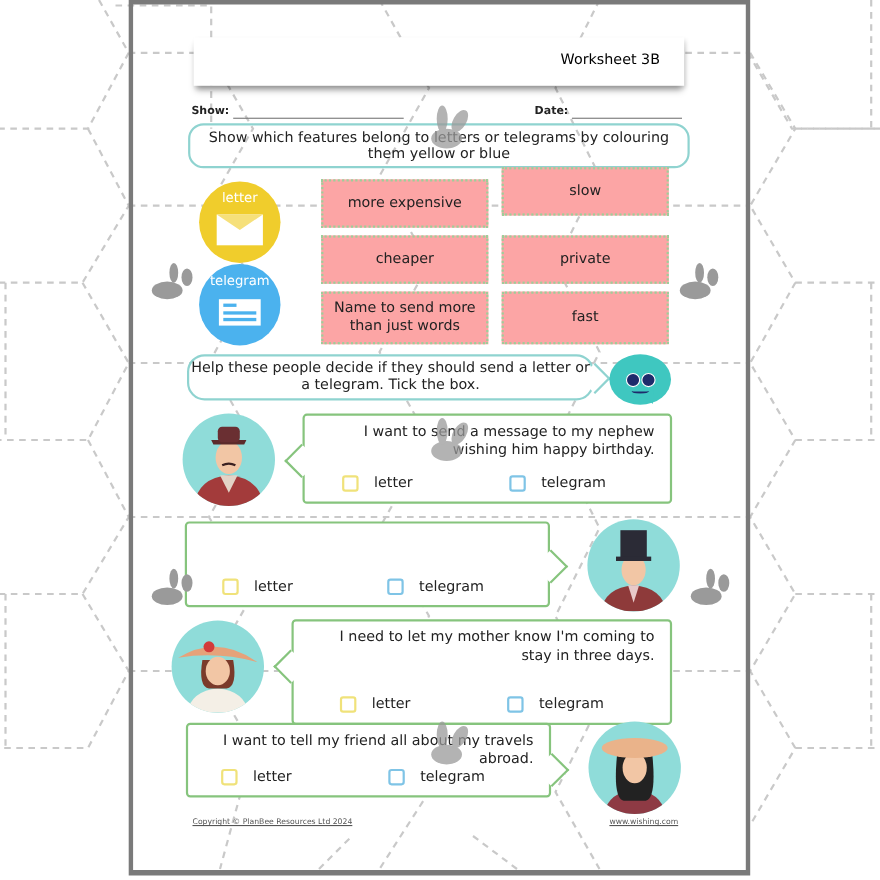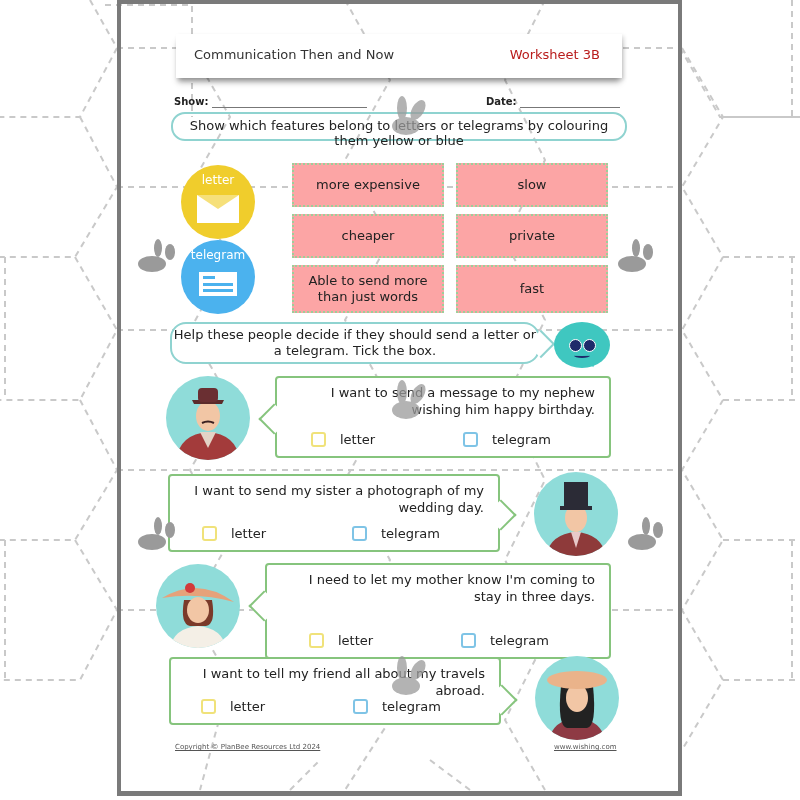--- a/index.html
+++ b/index.html
@@ -1,27 +1,27 @@
 <!DOCTYPE html>
 <html><head>
 <meta charset="utf-8">
 <style>
   html,body{margin:0;padding:0;}
   body{width:800px;height:800px;position:relative;overflow:hidden;background:#fff;font-family:"DejaVu Sans",sans-serif;color:#222;}
   .bgsvg{position:absolute;left:0;top:0;width:800px;height:800px;}
   .page{position:absolute;left:117px;top:0;width:565px;height:796px;border-left:4px solid #7a7a7a;border-right:4px solid #7a7a7a;border-bottom:5px solid #7a7a7a;border-top:4px solid #7a7a7a;box-sizing:border-box;background:transparent;}
   .header{position:absolute;left:176px;top:34px;width:446px;height:44px;background:#fff;box-shadow:0 6px 6px -2px rgba(0,0,0,.35),2px 2px 4px rgba(0,0,0,.15);}
   .header .title{position:absolute;left:18px;top:13px;font-size:13px;color:#333;}
-  .header .ws{position:absolute;right:22px;top:13px;font-size:13px;color:#b91c1c;}
+  .header .ws{position:absolute;right:22px;top:13px;font-size:13px;color:#000000;}
   .namerow{position:absolute;left:174px;top:96px;width:450px;height:16px;font-size:10px;font-weight:bold;}
   .namerow .nl{position:absolute;left:0;top:0;}
   .namerow .nline{position:absolute;left:38px;top:11px;width:155px;border-bottom:1px solid #777;}
   .namerow .dl{position:absolute;left:312px;top:0;}
   .namerow .dline{position:absolute;left:346px;top:11px;width:100px;border-bottom:1px solid #777;}
-  .instr1{position:absolute;left:171px;top:112px;width:456px;height:29px;border:2px solid #8fd3d0;border-radius:14px;box-sizing:border-box;text-align:center;font-size:13px;line-height:15px;padding-top:4px;}
+  .instr1{position:absolute;left:171px;top:112px;width:456px;height:41px;border:2px solid #8fd3d0;border-radius:14px;box-sizing:border-box;text-align:center;font-size:13px;line-height:15px;padding-top:4px;}
   .circle{position:absolute;width:74px;height:74px;border-radius:50%;color:#fff;text-align:center;font-size:12px;}
   .circle.letter{left:181px;top:165px;background:#f0cd2c;}
   .circle.telegram{left:181px;top:240px;background:#4bb2ee;}
   .circle .lbl{display:block;margin-top:8px;}
   .env{position:absolute;left:16px;top:30px;width:42px;height:28px;background:#fff;}
   .env:before{content:"";position:absolute;left:0;top:0;width:0;height:0;border-left:21px solid transparent;border-right:21px solid transparent;border-top:14px solid #f6e07a;}
   .tgram{position:absolute;left:18px;top:32px;width:38px;height:24px;background:#fff;}
   .tgram i{position:absolute;height:3px;background:#4bb2ee;left:4px;}
   .cell{position:absolute;width:152px;height:44px;border:2px dotted #9ccf9a;box-sizing:border-box;display:flex;align-items:center;justify-content:center;text-align:center;font-size:13px;line-height:16px;background:#fca5a5;}
   .bubble-i{position:absolute;left:170px;top:322px;width:370px;height:42px;border:2px solid #8fd3d0;border-radius:16px;box-sizing:border-box;text-align:center;font-size:13px;line-height:16px;padding-top:3px;background:#fff;}
@@ -74,21 +74,20 @@
     <polyline points="345,0 390,80 345,160 390,240 345,320 390,400 345,480 390,560 345,640 390,720 345,790"></polyline>
     <polyline points="545,0 505,80 545,160 505,240 545,320 505,400 545,480 505,560 545,640 505,720 545,790"></polyline>
     <polyline points="290,790 320,760"></polyline>
     <polyline points="430,760 470,790"></polyline>
   </g>
 </svg>
 
 <div class="page"></div>
 
 <div class="header">
-  <span class="title">Communication Then and Now</span>
   <span class="ws">Worksheet 3B</span>
 </div>
 
 <div class="namerow">
   <span class="nl">Show:</span>
   <span class="nline"></span>
   <span class="dl">Date:</span>
   <span class="dline"></span>
 </div>
 
@@ -101,24 +100,24 @@
 <div class="circle telegram">
   <span class="lbl">telegram</span>
   <div class="tgram">
     <i style="top:4px;width:12px"></i>
       <i style="top:11px;width:30px"></i>
       <i style="top:17px;width:30px"></i>
   </div>
 </div>
 
 <div class="cell" style="left:292px;top:163px">more expensive</div>
-<div class="cell" style="left:456px;top:163px">slow</div>
+<div class="cell" style="left:456px;top:152px">slow</div>
 <div class="cell" style="left:292px;top:214px">cheaper</div>
 <div class="cell" style="left:456px;top:214px">private</div>
-<div class="cell" style="left:292px;top:265px;height:48px">Able to send more than just words</div>
+<div class="cell" style="left:292px;top:265px;height:48px">Name to send more than just words</div>
 <div class="cell" style="left:456px;top:265px;height:48px">fast</div>
 
 <div class="bubble-i">
   <span>Help these people decide if they should send a letter or a telegram. Tick the box.</span>
   <div class="tail"></div>
 </div>
 <div class="chat">
   <div class="t"></div>
   <div class="e" style="left:15px"></div>
   <div class="e" style="left:29px"></div>
@@ -143,21 +142,20 @@
       <span>letter</span>
     </div>
   <div class="opt" style="left:186px">
       <span class="cb b"></span>
       <span>telegram</span>
     </div>
 </div>
 
 <div class="qbox" style="left:168px;top:474px;width:332px;height:78px">
   <div class="tailR" style="top:28px"></div>
-  <div class="q">I want to send my sister a photograph of my wedding day.</div>
   <div class="opt" style="left:32px">
       <span class="cb y"></span>
       <span>letter</span>
     </div>
   <div class="opt" style="left:182px">
       <span class="cb b"></span>
       <span>telegram</span>
     </div>
 </div>
 <div class="avatar" style="left:534px;top:472px">

